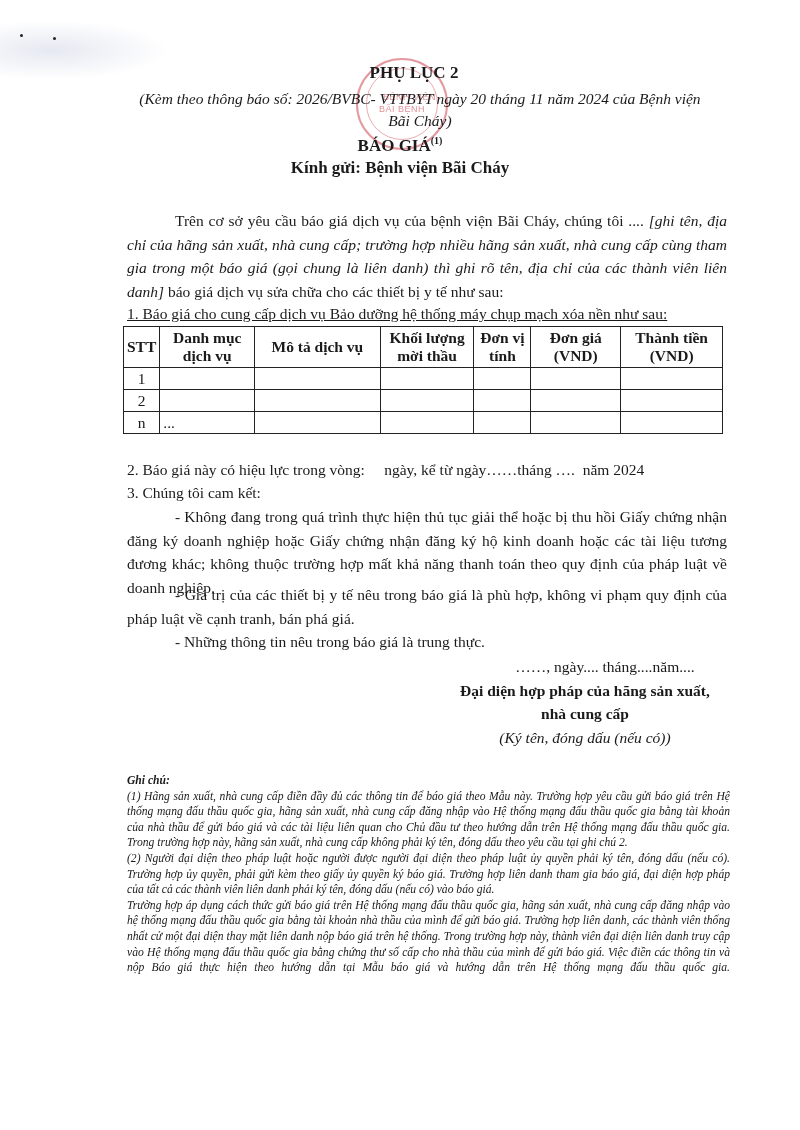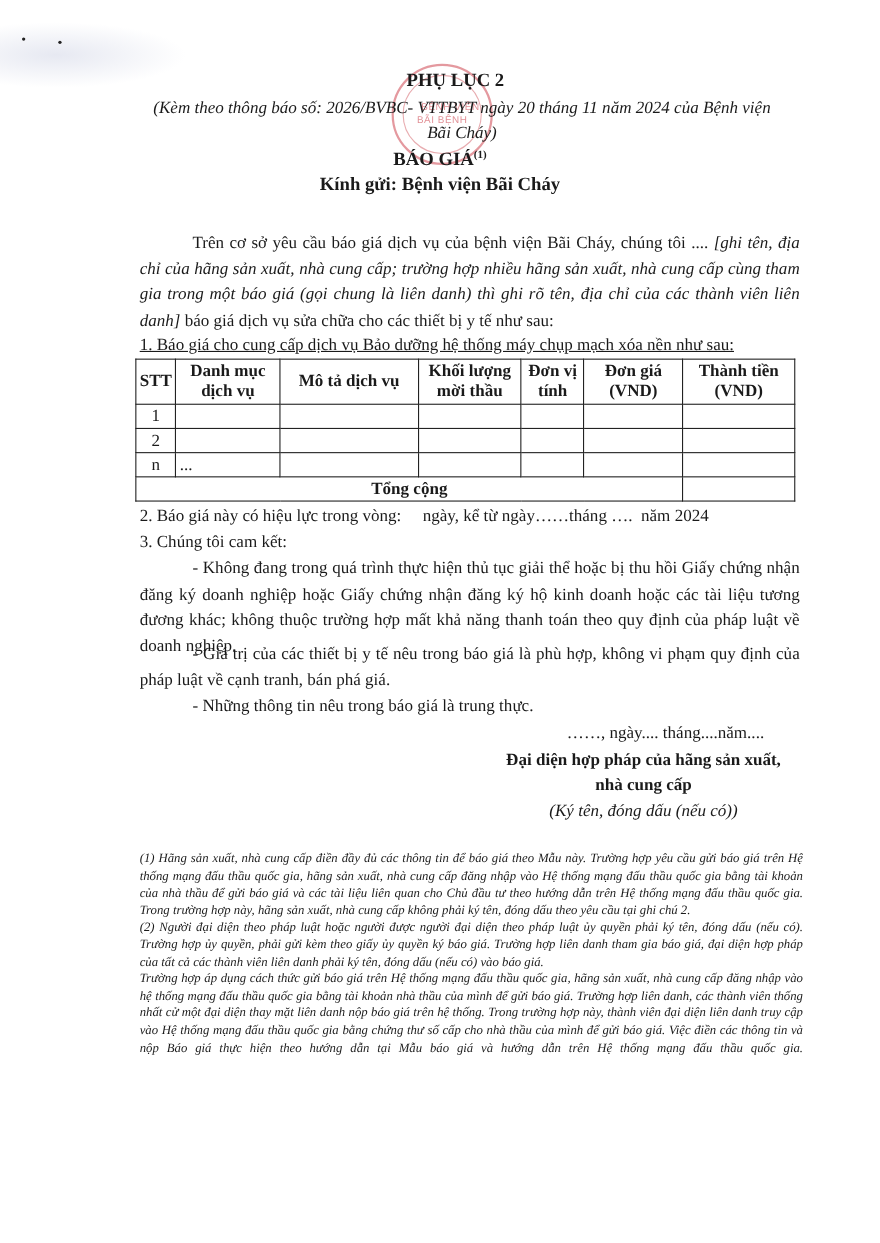--- a/index.html
+++ b/index.html
@@ -127,35 +127,32 @@
     </tr>
     <tr>
       <td class="stt">n</td>
       <td>...</td>
       <td></td>
       <td></td>
       <td></td>
       <td></td>
       <td></td>
     </tr>
-    <tr>
-      <td class="total" colspan="6">Tổng cộng</td>
-      <td></td>
-    </tr>
   </tbody>
 </table>
 
 <div class="para p-valid" style="white-space:pre;">2. Báo giá này có hiệu lực trong vòng:     ngày, kể từ ngày……tháng ….  năm 2024</div>
 <div class="para p-commit">3. Chúng tôi cam kết:</div>
 <div class="para p-b1 p-indent">- Không đang trong quá trình thực hiện thủ tục giải thể hoặc bị thu hồi Giấy chứng nhận đăng ký doanh nghiệp hoặc Giấy chứng nhận đăng ký hộ kinh doanh hoặc các tài liệu tương đương khác; không thuộc trường hợp mất khả năng thanh toán theo quy định của pháp luật về doanh nghiệp.</div>
 <div class="para p-b2 p-indent">- Giá trị của các thiết bị y tế nêu trong báo giá là phù hợp, không vi phạm quy định của pháp luật về cạnh tranh, bán phá giá.</div>
 <div class="para p-b3 p-indent">- Những thông tin nêu trong báo giá là trung thực.</div>
 
 <div class="sig sig-date">……, ngày.... tháng....năm....</div>
 <div class="sig sig-title">Đại diện hợp pháp của hãng sản xuất,</div>
 <div class="sig sig-title2">nhà cung cấp</div>
 <div class="sig sig-note">(Ký tên, đóng dấu (nếu có))</div>
 
 <div class="notes">
+  <p class="head">Ghi chú:</p>
   <p>(1) Hãng sản xuất, nhà cung cấp điền đầy đủ các thông tin để báo giá theo Mẫu này. Trường hợp yêu cầu gửi báo giá trên Hệ thống mạng đấu thầu quốc gia, hãng sản xuất, nhà cung cấp đăng nhập vào Hệ thống mạng đấu thầu quốc gia bằng tài khoản của nhà thầu để gửi báo giá và các tài liệu liên quan cho Chủ đầu tư theo hướng dẫn trên Hệ thống mạng đấu thầu quốc gia. Trong trường hợp này, hãng sản xuất, nhà cung cấp không phải ký tên, đóng dấu theo yêu cầu tại ghi chú 2.</p>
   <p> (2) Người đại diện theo pháp luật hoặc người được người đại diện theo pháp luật ủy quyền phải ký tên, đóng dấu (nếu có). Trường hợp ủy quyền, phải gửi kèm theo giấy ủy quyền ký báo giá. Trường hợp liên danh tham gia báo giá, đại diện hợp pháp của tất cả các thành viên liên danh phải ký tên, đóng dấu (nếu có) vào báo giá.</p>
   <p class="last">Trường hợp áp dụng cách thức gửi báo giá trên Hệ thống mạng đấu thầu quốc gia, hãng sản xuất, nhà cung cấp đăng nhập vào hệ thống mạng đấu thầu quốc gia bằng tài khoản nhà thầu của mình để gửi báo giá. Trường hợp liên danh, các thành viên thống nhất cử một đại diện thay mặt liên danh nộp báo giá trên hệ thống. Trong trường hợp này, thành viên đại diện liên danh truy cập vào Hệ thống mạng đấu thầu quốc gia bằng chứng thư số cấp cho nhà thầu của mình để gửi báo giá. Việc điền các thông tin và nộp Báo giá thực hiện theo hướng dẫn tại Mẫu báo giá và hướng dẫn trên Hệ thống mạng đấu thầu quốc gia.</p>
 </div>
 
 </body></html>

